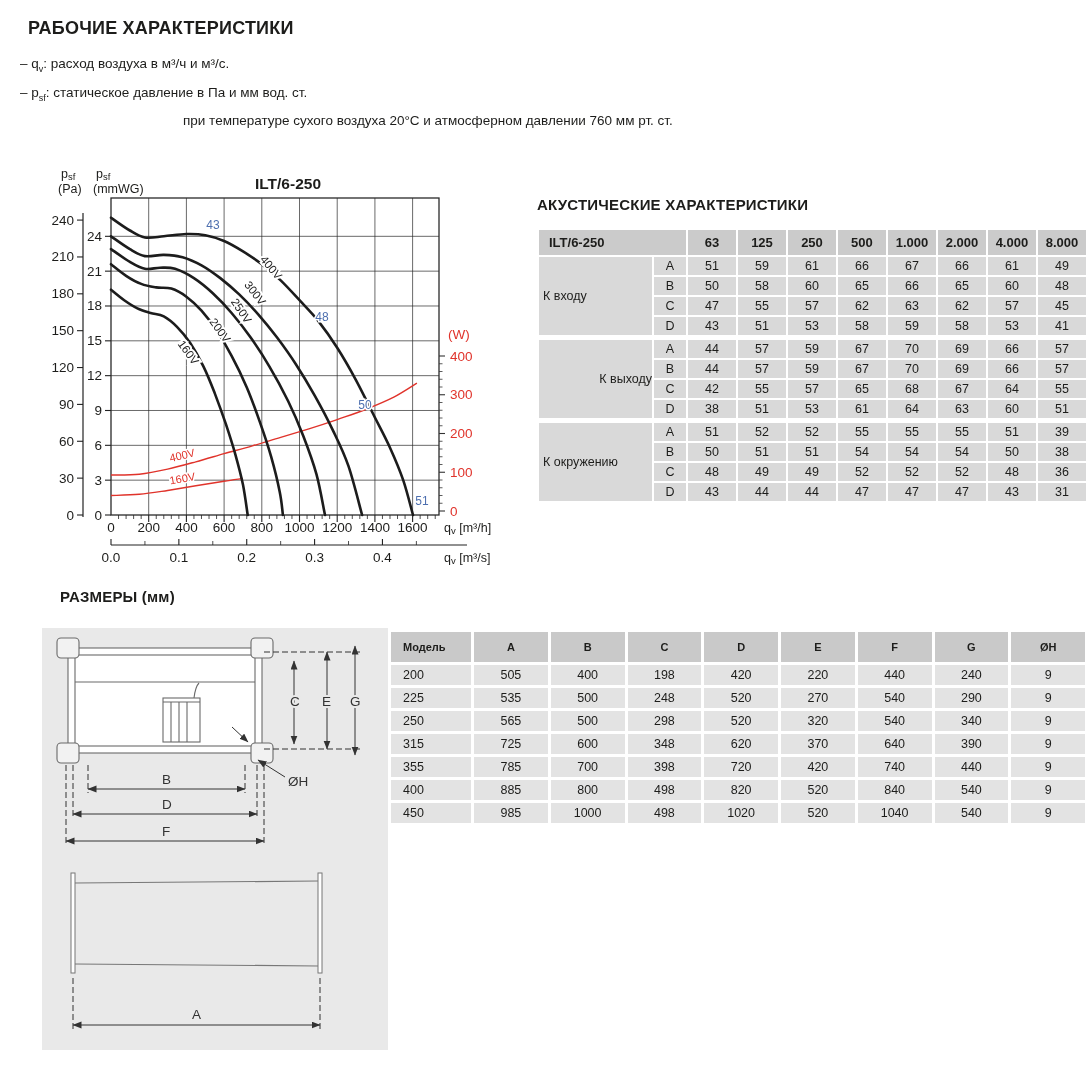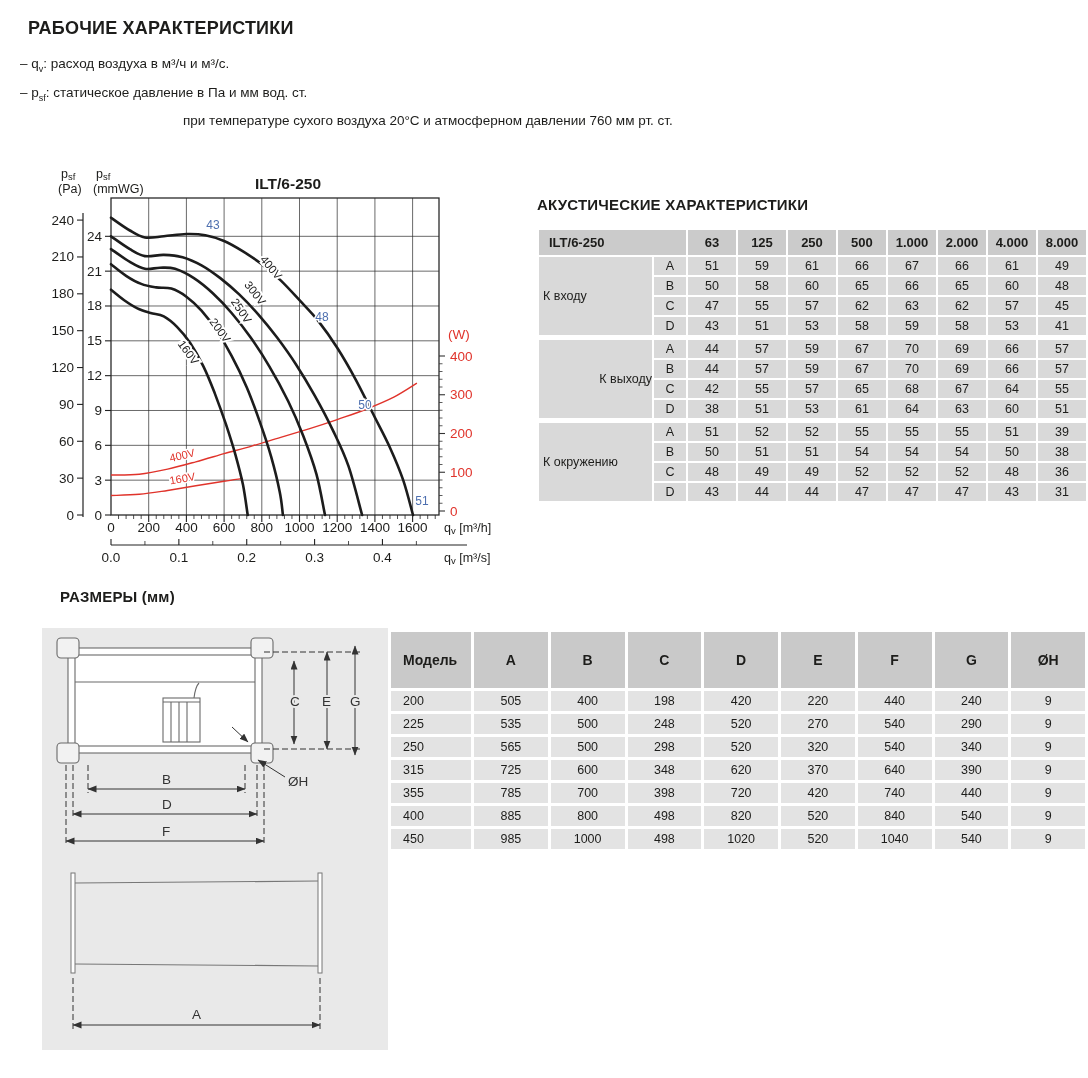--- a/index.html
+++ b/index.html
@@ -16,21 +16,21 @@
   #acoustic-wrap{position:absolute;left:537px;top:228px;}
   #dims-wrap{position:absolute;left:388px;top:629px;}
   #panel{position:absolute;left:42px;top:628px;width:346px;height:422px;background:#e9e9e9;}
   table.ac{border-collapse:separate;border-spacing:2px;table-layout:fixed;width:551px;font-size:12.5px;color:#1d1d1b;}
   table.ac th{background:#cbcbcb;font-weight:bold;height:25px;padding:0;text-align:center;font-size:13px;}
   table.ac th.model{text-align:left;padding-left:10px;}
   table.ac td{background:#d9d9d9;text-align:center;height:18px;padding:0;}
   table.ac td.glabel{text-align:left;padding-left:4px;}
   table.ac tr.gend td{border-bottom:3px solid #fff;}
   table.dim{border-collapse:separate;border-spacing:3px;table-layout:fixed;width:700px;font-size:12.5px;color:#1d1d1b;}
-  table.dim th{background:#c9c9c9;font-weight:bold;height:22px;padding:17px;text-align:center;font-size:14px;}
+  table.dim th{background:#c9c9c9;font-weight:bold;height:22px;padding:4px;text-align:center;font-size:11px;}
   table.dim td{background:#e3e3e3;text-align:center;height:20px;padding:0;}
   table.dim th.c0,table.dim td.c0{text-align:left;padding-left:12px;}
   svg text{font-family:"Liberation Sans", sans-serif;}
 </style>
 </head>
 <body>
 
 <div class="h1">РАБОЧИЕ ХАРАКТЕРИСТИКИ</div>
 <div class="bullets">
   <div class="bullet"><span>– q</span><sub>v</sub><span>: расход воздуха в м³/ч и м³/с.</span></div>

